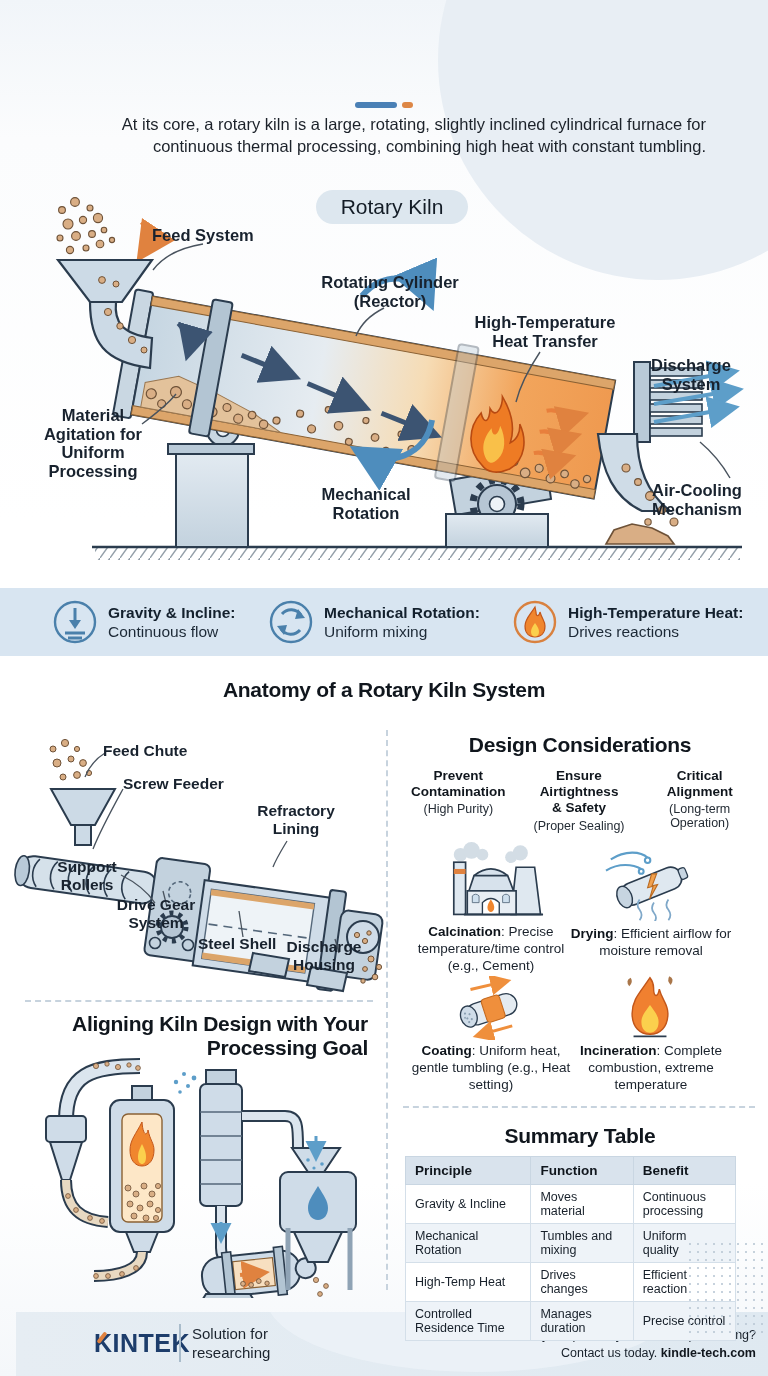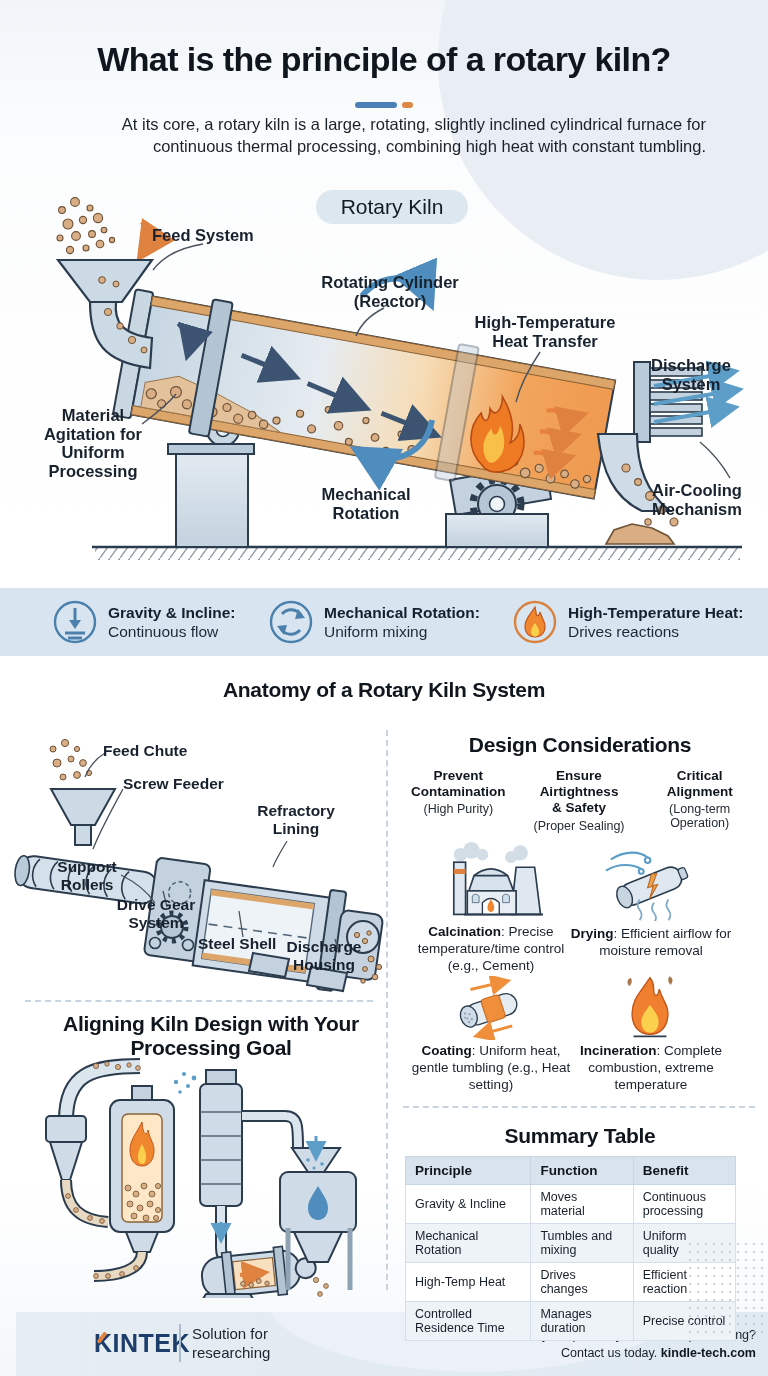--- a/index.html
+++ b/index.html
@@ -67,21 +67,20 @@
   .footer-cta { position:absolute; right:28px; top:15px; text-align:right; font-size:12.5px; line-height:1.4; color:#17202a; }
   .footer-cta .link { font-weight:bold; color:#10161d; }
 </style>
 </head>
 <body>
 
 <div id="page">
 
   <div class="abs bgcircle" style="left:438px; top:-160px; width:440px; height:440px;"></div>
 
-  <div class="abs title z">What is the principle of a rotary kiln?</div>
   <div class="abs divider z">
     <div class="div-line"></div>
     <div class="div-dot"></div>
   </div>
   <div class="abs intro z">At its core, a rotary kiln is a large, rotating, slightly inclined cylindrical furnace for continuous thermal processing, combining high heat with constant tumbling.</div>
 
   <div class="abs z" id="kiln-section">
     <svg class="abs" style="left:0;top:0;" width="768" height="408" viewBox="0 0 768 408">
       <defs>
         <marker id="mD" markerWidth="9" markerHeight="9" refX="6" refY="4" orient="auto">
@@ -374,21 +373,21 @@
     <div class="abs alabel ctr" style="left:44px; top:143px; width:86px;">Support
 Rollers</div>
     <div class="abs alabel ctr" style="left:106px; top:181px; width:100px;">Drive Gear
 System</div>
     <div class="abs alabel" style="left:198px; top:220px;">Steel Shell</div>
     <div class="abs alabel ctr" style="left:274px; top:223px; width:100px;">Discharge
 Housing</div>
   </div>
 
   <div class="abs hdash z" style="top:1000px; left:25px; width:348px;"></div>
-  <div class="abs h2 ctr z" style="top:1012px; left:46px; width:330px;">Aligning Kiln Design with Your Processing Goal</div>
+  <div class="abs h2 ctr z" style="top:1012px; left:38px; width:330px;text-align:right;">Aligning Kiln Design with Your Processing Goal</div>
 
   <svg class="abs z" style="left:10px; top:1056px;" width="375" height="242" viewBox="0 0 375 242">
     <defs>
       <marker id="f-mO" markerWidth="8" markerHeight="8" refX="5" refY="3.5" orient="auto">
           <path d="M0,0 L7,3.5 L0,7 z" fill="#e0823f"></path>
         </marker>
       <marker id="f-mB" markerWidth="8" markerHeight="8" refX="5" refY="3.5" orient="auto">
           <path d="M0,0 L7,3.5 L0,7 z" fill="#5d9ec9"></path>
         </marker>
     </defs>

